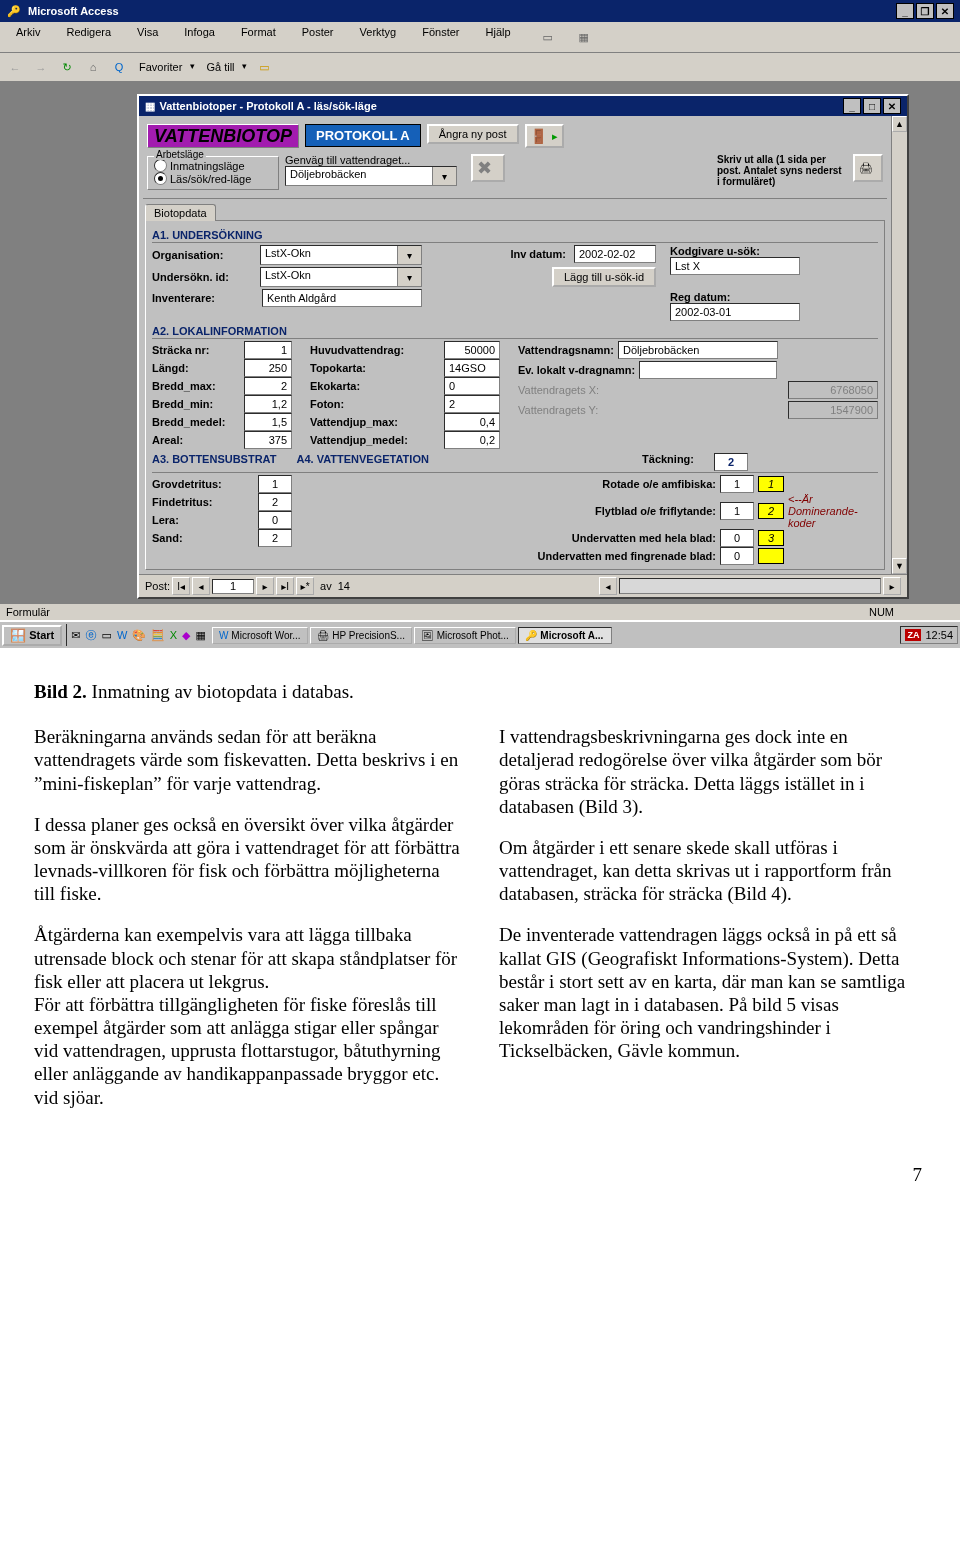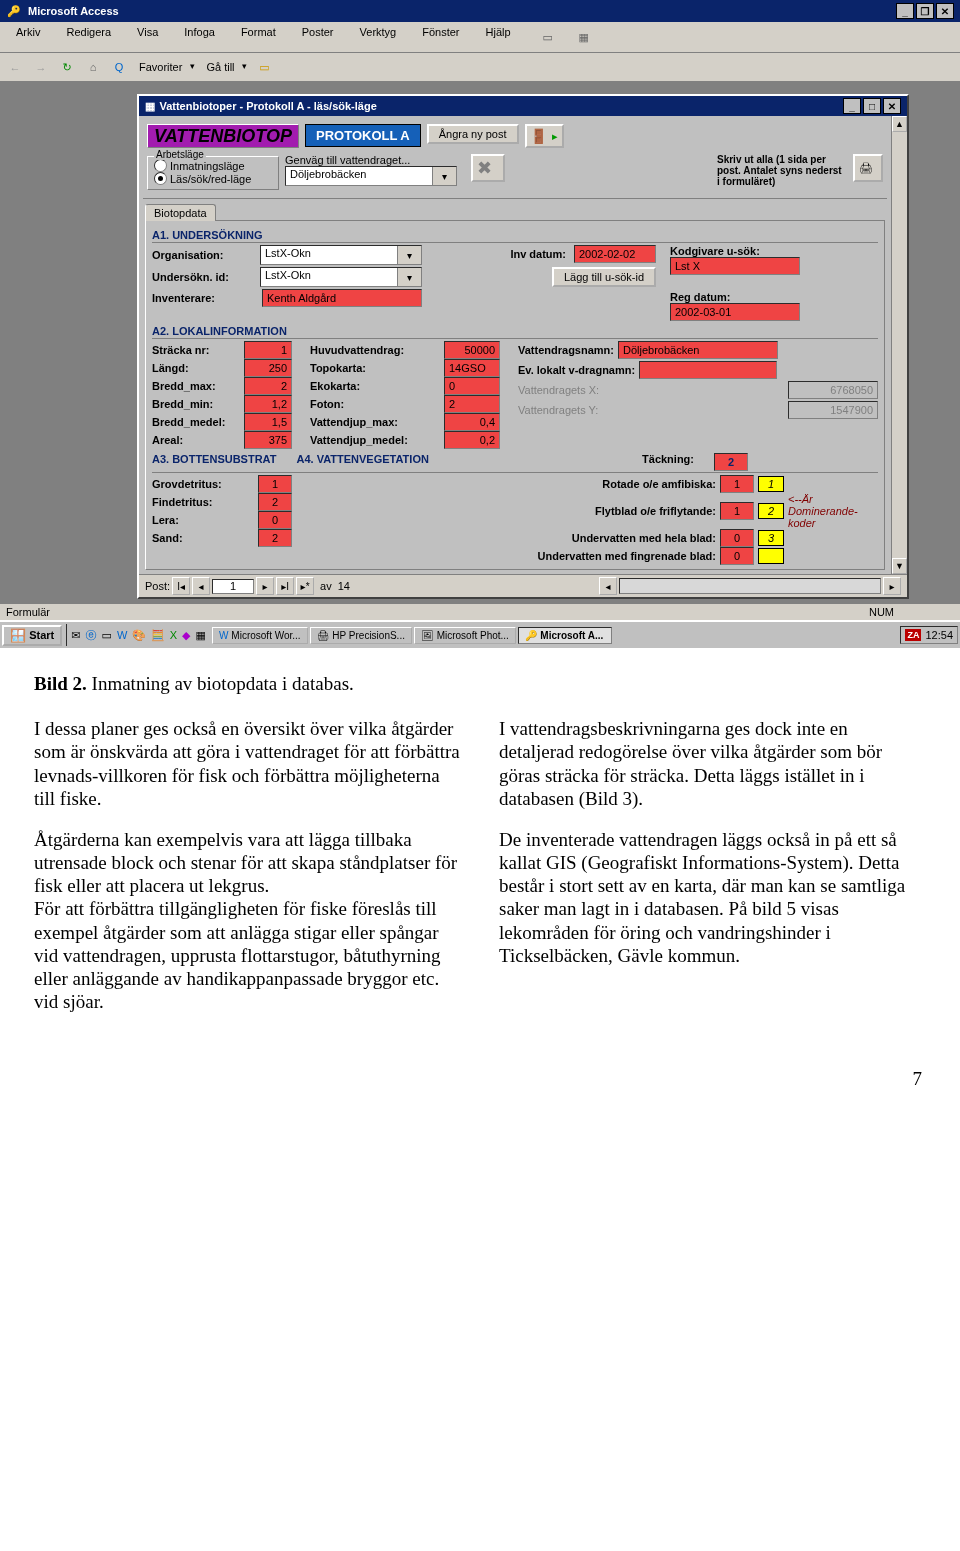--- a/index.html
+++ b/index.html
@@ -31,21 +31,21 @@
   .btn3d.icon-only { padding:2px 4px; }
   .small-text { font-size:10px; line-height:11px; }
   .fieldset { border:1px solid #808080; border-left-color:#fff; border-top-color:#fff; padding:2px 6px 4px 6px; margin-top:2px; position:relative; }
   .fieldset .legend { position:absolute; top:-8px; left:6px; background:#c0c0c0; font-size:10px; padding:0 2px; }
   .radio-row { display:flex; align-items:center; gap:3px; font-size:11px; }
   .radio { width:11px; height:11px; border:1px inset #808080; border-radius:50%; background:#fff; display:inline-flex; align-items:center; justify-content:center; }
   .radio.on::after { content:""; width:5px; height:5px; border-radius:50%; background:#000; }
   .combo { display:inline-flex; border:1px inset #808080; background:#fff; font-size:11px; height:18px; }
   .combo span { padding:1px 4px; }
   .combo .arrow { width:15px; background:#d4d0c8; border-left:1px solid #808080; display:flex; align-items:center; justify-content:center; font-size:10px; }
-  .textbox { border:1px inset #808080; background:#ef4444; padding:1px 4px; font-size:11px; display:inline-block; height:14px; line-height:14px; }
+  .textbox { border:1px inset #808080; background:#ffffff; padding:1px 4px; font-size:11px; display:inline-block; height:14px; line-height:14px; }
   .textbox.disabled { background:#c0c0c0; color:#808080; }
   .label { font-size:11px; }
   .label.bold { font-weight:bold; }
   .row { display:flex; align-items:center; }
   .section-hdr { color:#0a246a; font-weight:bold; font-size:11px; border-bottom:1px solid #808080; margin-top:4px; padding-bottom:1px; }
   .yellow-col { background:#ffff00; border:1px solid #000; width:24px; text-align:center; line-height:14px; font-style:italic; height:14px; font-size:11px; }
   .yellow-note { color:#800000; font-style:italic; font-size:11px; line-height:12px; }
 
   .rec-nav { background:#d4d0c8; border-top:1px solid #808080; font-size:11px; padding:2px 6px; display:flex; align-items:center; gap:2px; }
   .nav-btn { width:16px; height:16px; border:1px outset #fff; background:#d4d0c8; display:inline-flex; align-items:center; justify-content:center; font-size:10px; }
@@ -409,28 +409,30 @@
         <span>Microsoft A...</span>
       </div>
     <div class="clock">
       <span style="background:#b00;color:#fff;font-size:9px;padding:1px 2px;font-weight:bold">ZA</span>
       <span>12:54</span>
     </div>
   </div>
 </div>
 
 <div class="doc">
-  <p style="margin:4px 0 6px 0">
+  <p style="margin:12px 0 6px 0">
     <span class="caption">Bild 2.</span><span> Inmatning av biotopdata i databas.</span>
   </p>
   <div class="columns">
     <div class="col">
+      <p>Beräkningarna används sedan för att beräkna vattendragets värde som fiskevatten. Detta beskrivs i en ”mini-fiskeplan” för varje vattendrag.</p>
       <p>I dessa planer ges också en översikt över vilka åtgärder som är önskvärda att göra i vattendraget för att förbättra levnads-villkoren för fisk och förbättra möjligheterna till fiske.</p>
       <p style="margin-bottom:0">Åtgärderna kan exempelvis vara att lägga tillbaka utrensade block och stenar för att skapa ståndplatser för fisk eller att placera ut lekgrus.</p>
       <p style="margin-top:0">För att förbättra tillgängligheten för fiske föreslås till exempel åtgärder som att anlägga stigar eller spångar vid vattendragen, upprusta flottarstugor, båtuthyrning eller anläggande av handikappanpassade bryggor etc. vid sjöar.</p>
     </div>
     <div class="col">
       <p>I vattendragsbeskrivningarna ges dock inte en detaljerad redogörelse över vilka åtgärder som bör göras sträcka för sträcka. Detta läggs istället in i databasen (Bild 3).</p>
+      <p>Om åtgärder i ett senare skede skall utföras i vattendraget, kan detta skrivas ut i rapportform från databasen, sträcka för sträcka (Bild 4).</p>
       <p>De inventerade vattendragen läggs också in på ett så kallat GIS (Geografiskt Informations-System). Detta består i stort sett av en karta, där man kan se samtliga saker man lagt in i databasen. På bild 5 visas lekområden för öring och vandringshinder i Tickselbäcken, Gävle kommun.</p>
     </div>
   </div>
   <div class="page-num">7</div>
 </div>
 
 </body></html>

